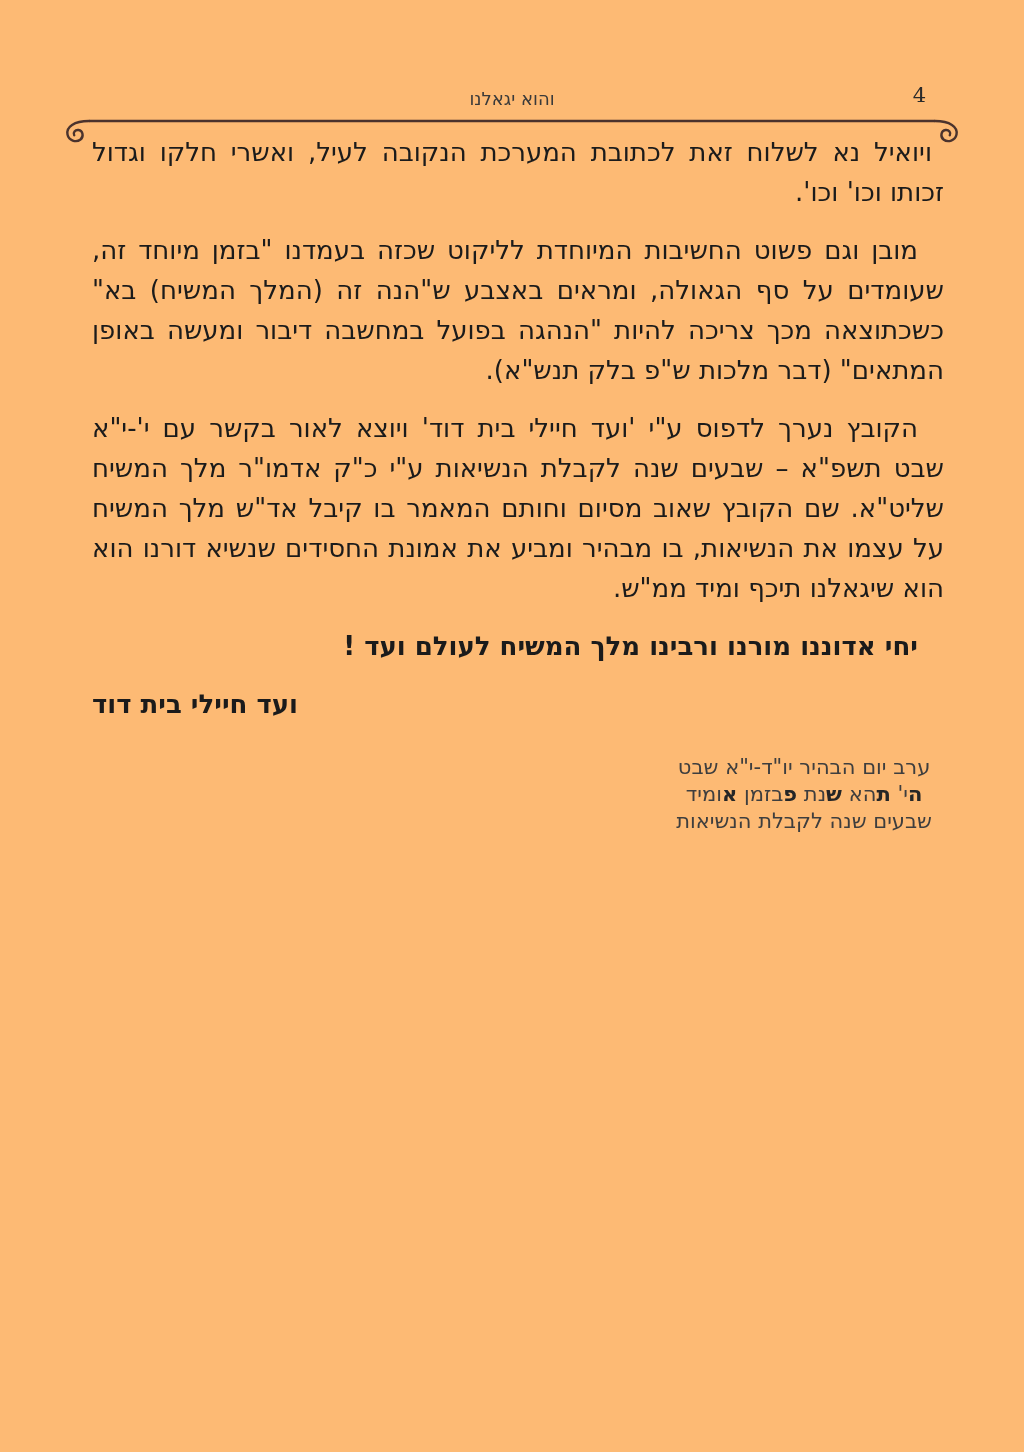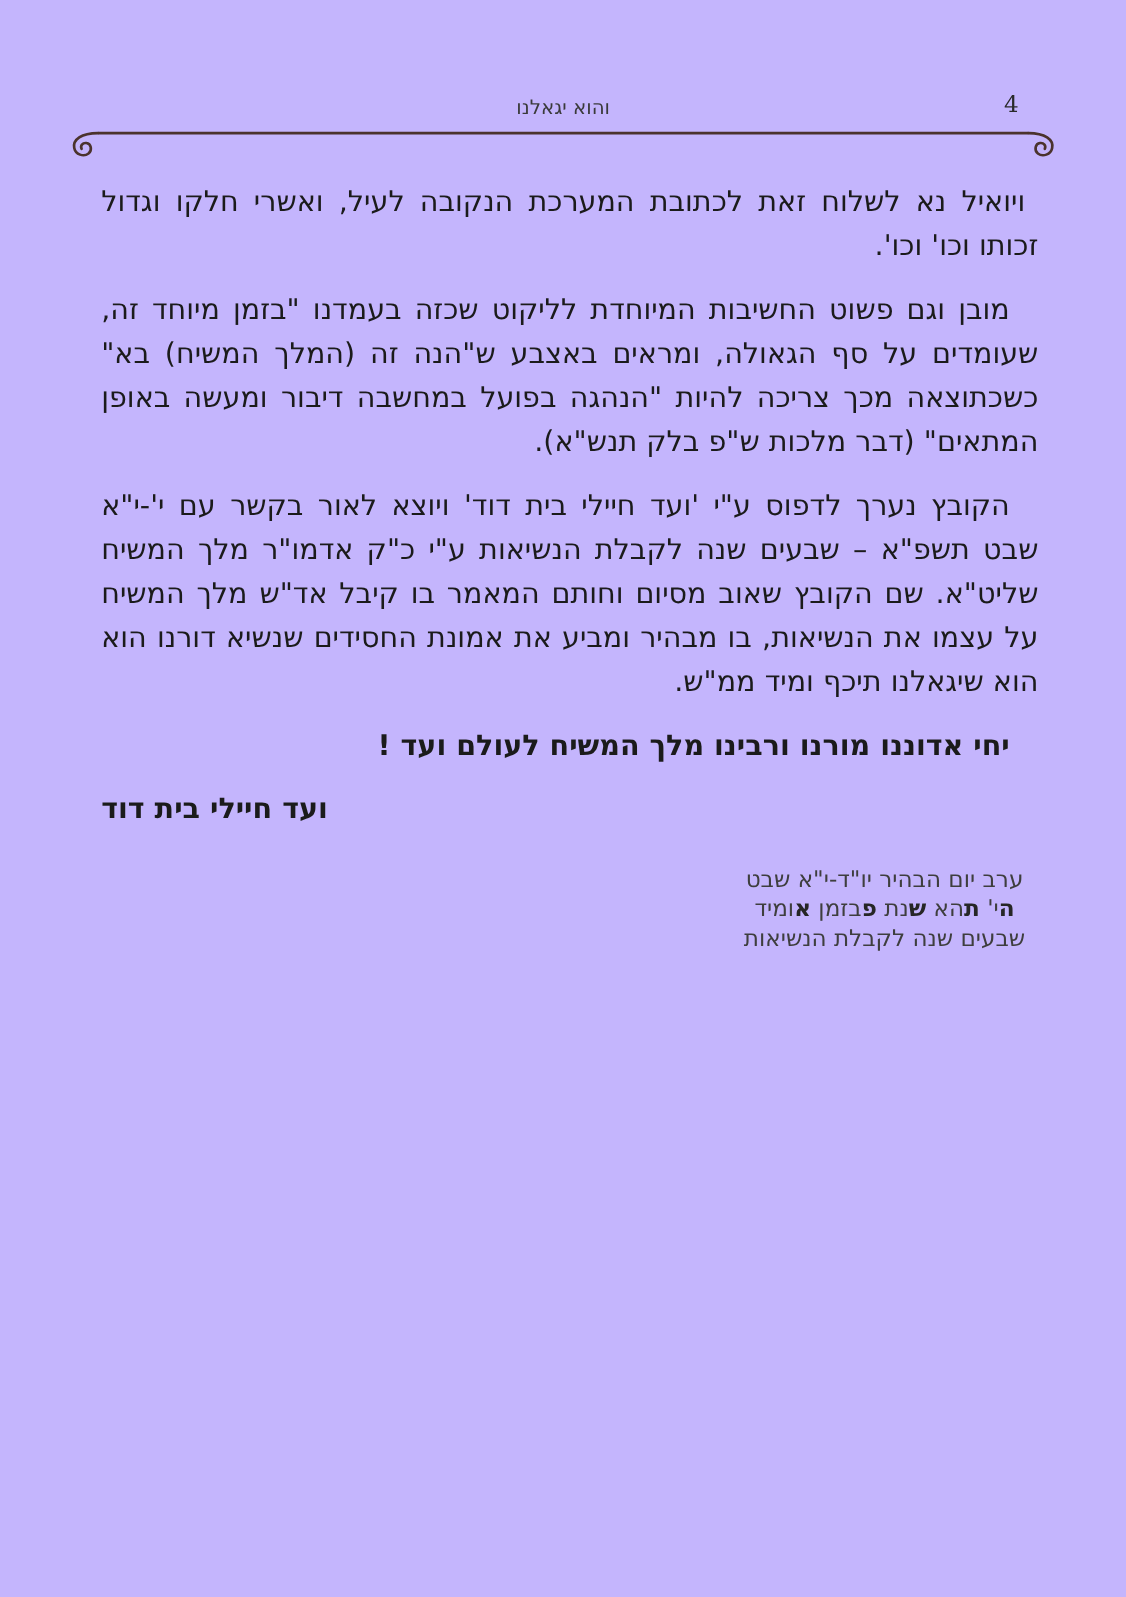--- a/index.html
+++ b/index.html
@@ -5,21 +5,21 @@
   html, body { margin: 0; padding: 0; }
   body {
     width: 1024px;
     font-family: "DejaVu Sans", sans-serif;
     background: #ffffff;
   }
   .page {
     position: relative;
     width: 1024px;
     height: 1452px;
-    background: #c4b5fd;
+    background: #fdba74;
     overflow: hidden;
   }
   .header-title {
     position: absolute;
     top: 88px; left: 0; right: 0;
     text-align: center;
     font-size: 18px;
     color: #3a3a3a;
     direction: rtl;
   }
@@ -30,21 +30,21 @@
     font-family: "DejaVu Serif", serif;
     color: #2a2a2a;
   }
   .rule {
     position: absolute;
     top: 111px; left: 58px;
     width: 908px; height: 40px;
   }
   .content {
     position: absolute;
-    top: 164px; right: 80px;
+    top: 132px; right: 80px;
     width: 852px;
     direction: rtl;
     text-align: justify;
     font-size: 26px;
     line-height: 40px;
     color: #1b1b1b;
   }
   p.para { margin: 0 0 18px 0; text-indent: 26px; }
   p.para.first { text-indent: 12px; }
   .proclamation {

